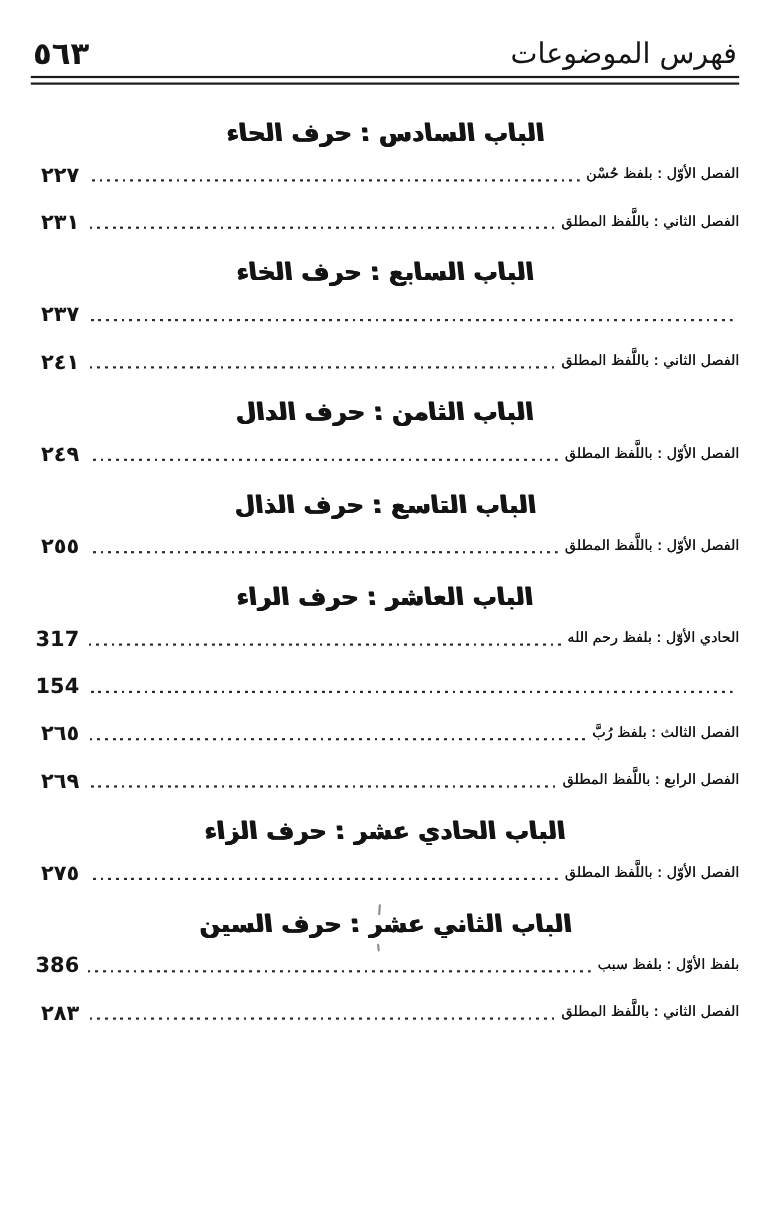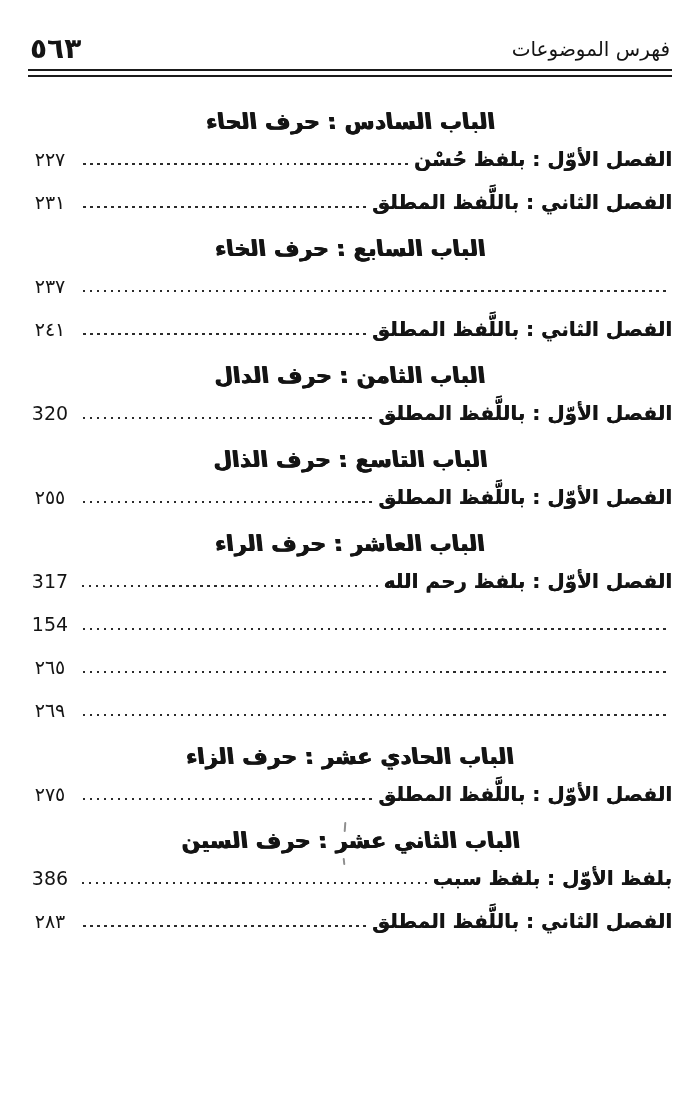--- a/index.html
+++ b/index.html
@@ -16,21 +16,21 @@
   }
   
   .header{
     display:flex;
     justify-content:space-between;
     align-items:flex-end;
     padding:34px 30px 0 30px;
     box-sizing:border-box;
   }
   .header-title{
-    font-size:20px;
+    font-size:26px;
     font-weight:400;
     line-height:30px;
     letter-spacing:0;
   }
   .header-pagenum{
     font-size:28px;
     font-weight:700;
     line-height:30px;
   }
   .double-rule{
@@ -57,40 +57,40 @@
     text-shadow:0.5px 0 0 currentColor, -0.5px 0 0 currentColor;
   }
   .entry{
     display:flex;
     align-items:flex-end;
     height:28px;
     margin-bottom:15px;
   }
   .entry-label{
     white-space:nowrap;
-    font-size:20px;
-    font-weight:700;
+    font-size:13px;
+    font-weight:400;
     line-height:28px;
     text-shadow:0.3px 0 0 currentColor;
   }
   .dot-leader{
     flex:1;
     height:2.5px;
     align-self:flex-end;
     margin:0 6px 8px 8px;
     background:repeating-linear-gradient(to left,
       #2b2b2b 0, #2b2b2b 2.5px,
       transparent 2.5px, transparent 7px);
   }
   .entry-page{
     font-size:19px;
-    font-weight:400;
+    font-weight:700;
     line-height:28px;
     min-width:44px;
-    text-align:center;
+    text-align:right;
   }
   
   .artifact{
     position:absolute;
     background:#8f8f8f;
     border-radius:2px;
   }
   .artifact.a1{left:344px;top:822px;width:2px;height:10px;transform:rotate(4deg);}
   .artifact.a2{left:343px;top:858px;width:2px;height:7px;transform:rotate(-6deg);}
 </style>
@@ -132,49 +132,51 @@
         <span class="dot-leader"></span>
         <span class="entry-page">٢٤١</span>
       </div>
     </div>
 
     <div class="section">
       <div class="chapter-heading"><span>الباب الثامن : حرف الدال</span></div>
       <div class="entry">
         <span class="entry-label">الفصل الأوّل : باللَّفظ المطلق</span>
         <span class="dot-leader"></span>
-        <span class="entry-page">320</span>
+        <span class="entry-page">٢٤٩</span>
       </div>
     </div>
 
     <div class="section">
       <div class="chapter-heading"><span>الباب التاسع : حرف الذال</span></div>
       <div class="entry">
         <span class="entry-label">الفصل الأوّل : باللَّفظ المطلق</span>
         <span class="dot-leader"></span>
         <span class="entry-page">٢٥٥</span>
       </div>
     </div>
 
     <div class="section">
       <div class="chapter-heading"><span>الباب العاشر : حرف الراء</span></div>
       <div class="entry">
-        <span class="entry-label">الفصل الأوّل : بلفظ رحم الله</span>
+        <span class="entry-label">الحادي الأوّل : بلفظ رحم الله</span>
         <span class="dot-leader"></span>
         <span class="entry-page">317</span>
       </div>
       <div class="entry">
         <span class="dot-leader"></span>
         <span class="entry-page">154</span>
       </div>
       <div class="entry">
+        <span class="entry-label">الفصل الثالث : بلفظ رُبَّ</span>
         <span class="dot-leader"></span>
         <span class="entry-page">٢٦٥</span>
       </div>
       <div class="entry">
+        <span class="entry-label">الفصل الرابع : باللَّفظ المطلق</span>
         <span class="dot-leader"></span>
         <span class="entry-page">٢٦٩</span>
       </div>
     </div>
 
     <div class="section">
       <div class="chapter-heading"><span>الباب الحادي عشر : حرف الزاء</span></div>
       <div class="entry">
         <span class="entry-label">الفصل الأوّل : باللَّفظ المطلق</span>
         <span class="dot-leader"></span>

